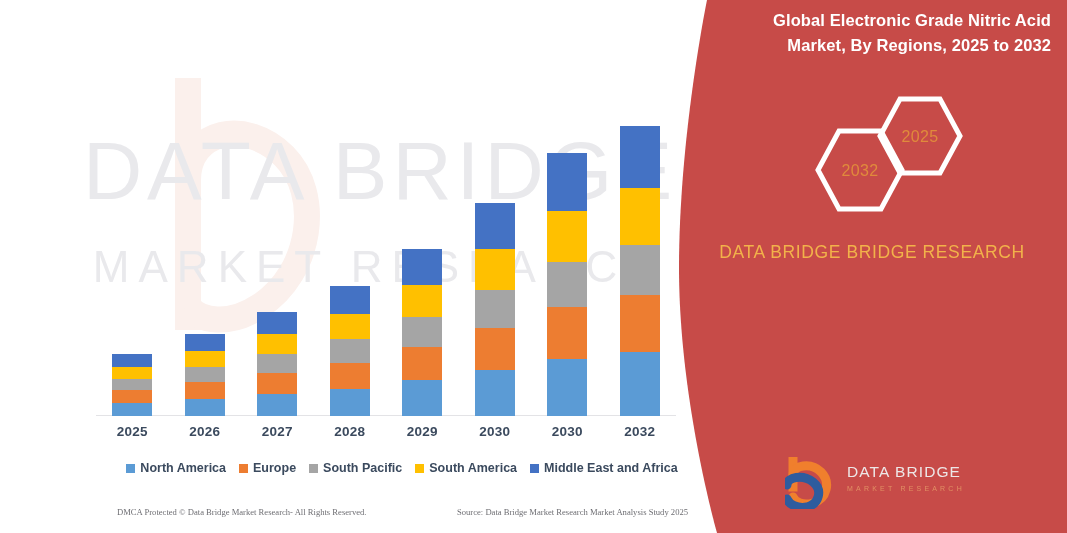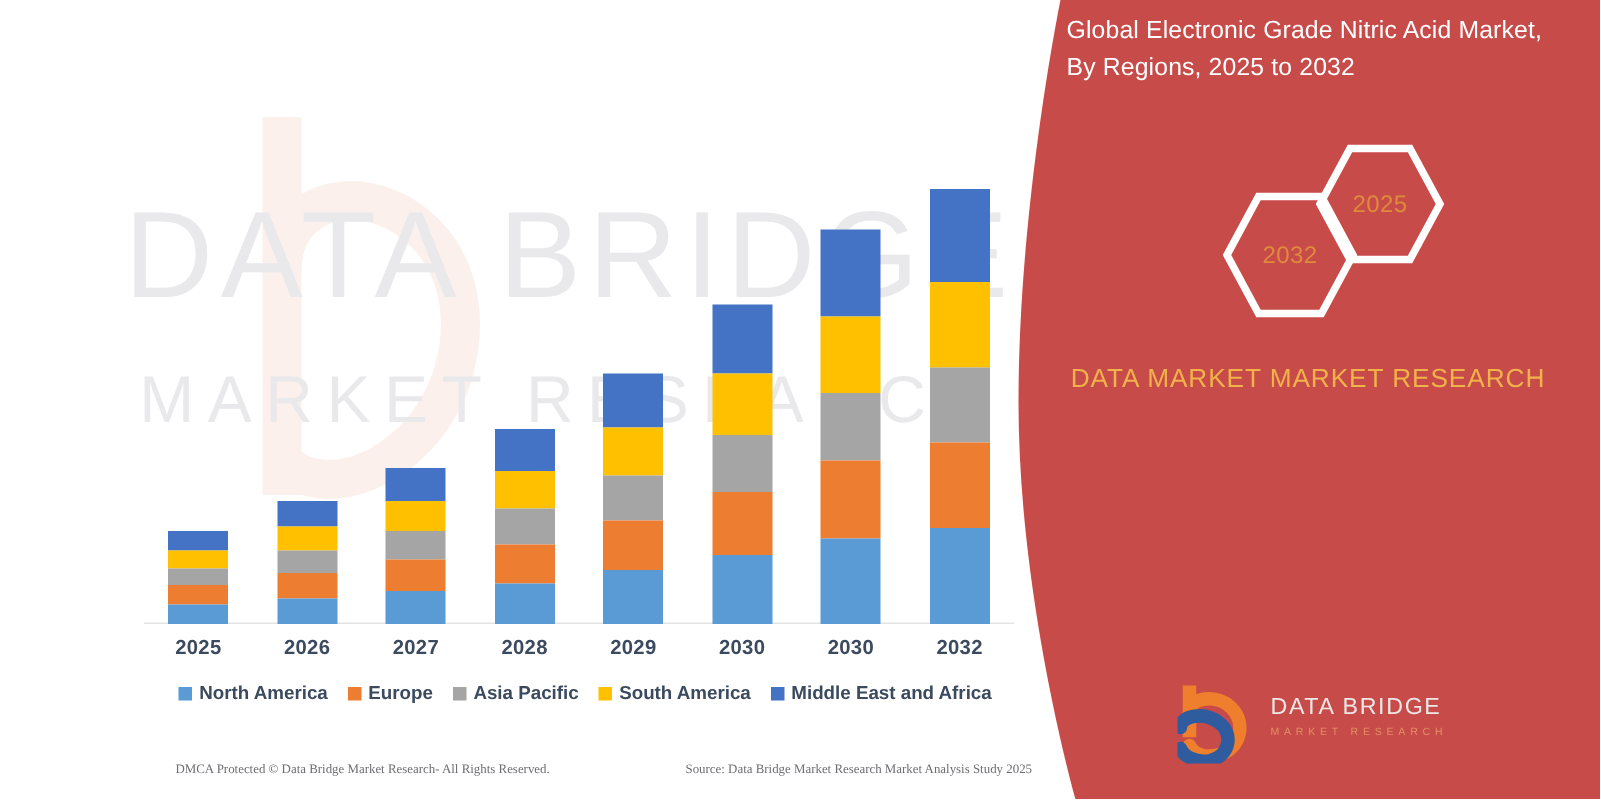--- a/index.html
+++ b/index.html
@@ -32,22 +32,22 @@
     width: 390px; height: 533px;
   }
 
   #right-title {
     position: absolute;
     top: 8px; left: 34px;
     width: 340px;
     color: #ffffff;
     font-size: 16.5px;
     line-height: 25px;
-    font-weight: 400;
-    text-align: left;
+    font-weight: 700;
+    text-align: right;
     letter-spacing: 0.1px;
   }
 
   
   .hex-wrap { position: absolute; }
   #hex-2032 { top: 128px; left: 138px; }
   #hex-2025 { top: 96px; left: 200px; }
   .hex-label {
     position: absolute;
     width: 100%;
@@ -170,24 +170,24 @@
     width: 72px;
     text-align: center;
     color: #3B4A5E;
     font-size: 13.5px;
     font-weight: bold;
     letter-spacing: 0.2px;
   }
 
   #legend {
     position: absolute;
-    left: 100px; top: 455px;
+    left: 112px; top: 455px;
     width: 580px; height: 20px;
     display: flex;
-    align-items: flex-start;
+    align-items: flex-end;
     justify-content: center;
     gap: 13px;
   }
   .legend-item {
     display: flex;
     align-items: center;
     gap: 5px;
   }
   .legend-swatch {
     width: 9px; height: 9px;
@@ -307,21 +307,21 @@
         <div class="legend-item">
           <span class="legend-swatch" style="background: rgb(91, 155, 213);"></span>
           <span class="legend-label">North America</span>
         </div>
         <div class="legend-item">
           <span class="legend-swatch" style="background: rgb(237, 125, 49);"></span>
           <span class="legend-label">Europe</span>
         </div>
         <div class="legend-item">
           <span class="legend-swatch" style="background: rgb(165, 165, 165);"></span>
-          <span class="legend-label">Asia Pacific</span>
+          <span class="legend-label">South Pacific</span>
         </div>
         <div class="legend-item">
           <span class="legend-swatch" style="background: rgb(255, 192, 0);"></span>
           <span class="legend-label">South America</span>
         </div>
         <div class="legend-item">
           <span class="legend-swatch" style="background: rgb(68, 114, 196);"></span>
           <span class="legend-label">Middle East and Africa</span>
         </div>
       </div>
@@ -347,21 +347,21 @@
         <div class="hex-label">2032</div>
       </div>
 
       <div class="hex-wrap" id="hex-2025">
         <svg width="86" height="80" viewBox="0 0 86 80">
           <polygon points="23,3 63,3 83,40 63,77 23,77 3,40" fill="none" stroke="#FFFFFF" stroke-width="5"></polygon>
         </svg>
         <div class="hex-label">2025</div>
       </div>
 
-      <div id="brand-line">DATA MARKET MARKET RESEARCH</div>
+      <div id="brand-line">DATA BRIDGE BRIDGE RESEARCH</div>
 
       <div id="logo-block">
         <svg id="logo-mark" width="56" height="52" viewBox="0 0 56 52">
           <path d="M8 4 L8 30" stroke="#F07F2D" stroke-width="9" fill="none" stroke-linecap="square"></path>
           <path d="M8 18 C8 8, 26 5, 36 15 C46 25, 42 42, 28 46 C18 49, 10 45, 8 40" stroke="#F07F2D" stroke-width="9" fill="none" stroke-linecap="round"></path>
           <path d="M2 28 C2 20, 18 17, 28 25 C38 33, 34 47, 22 50 C12 52, 4 47, 2 42" stroke="#2E5C9E" stroke-width="9" fill="none" stroke-linecap="round"></path>
         </svg>
         <div id="logo-text">
           <div id="logo-text-main">DATA BRIDGE</div>
           <div id="logo-text-sub">MARKET RESEARCH</div>

